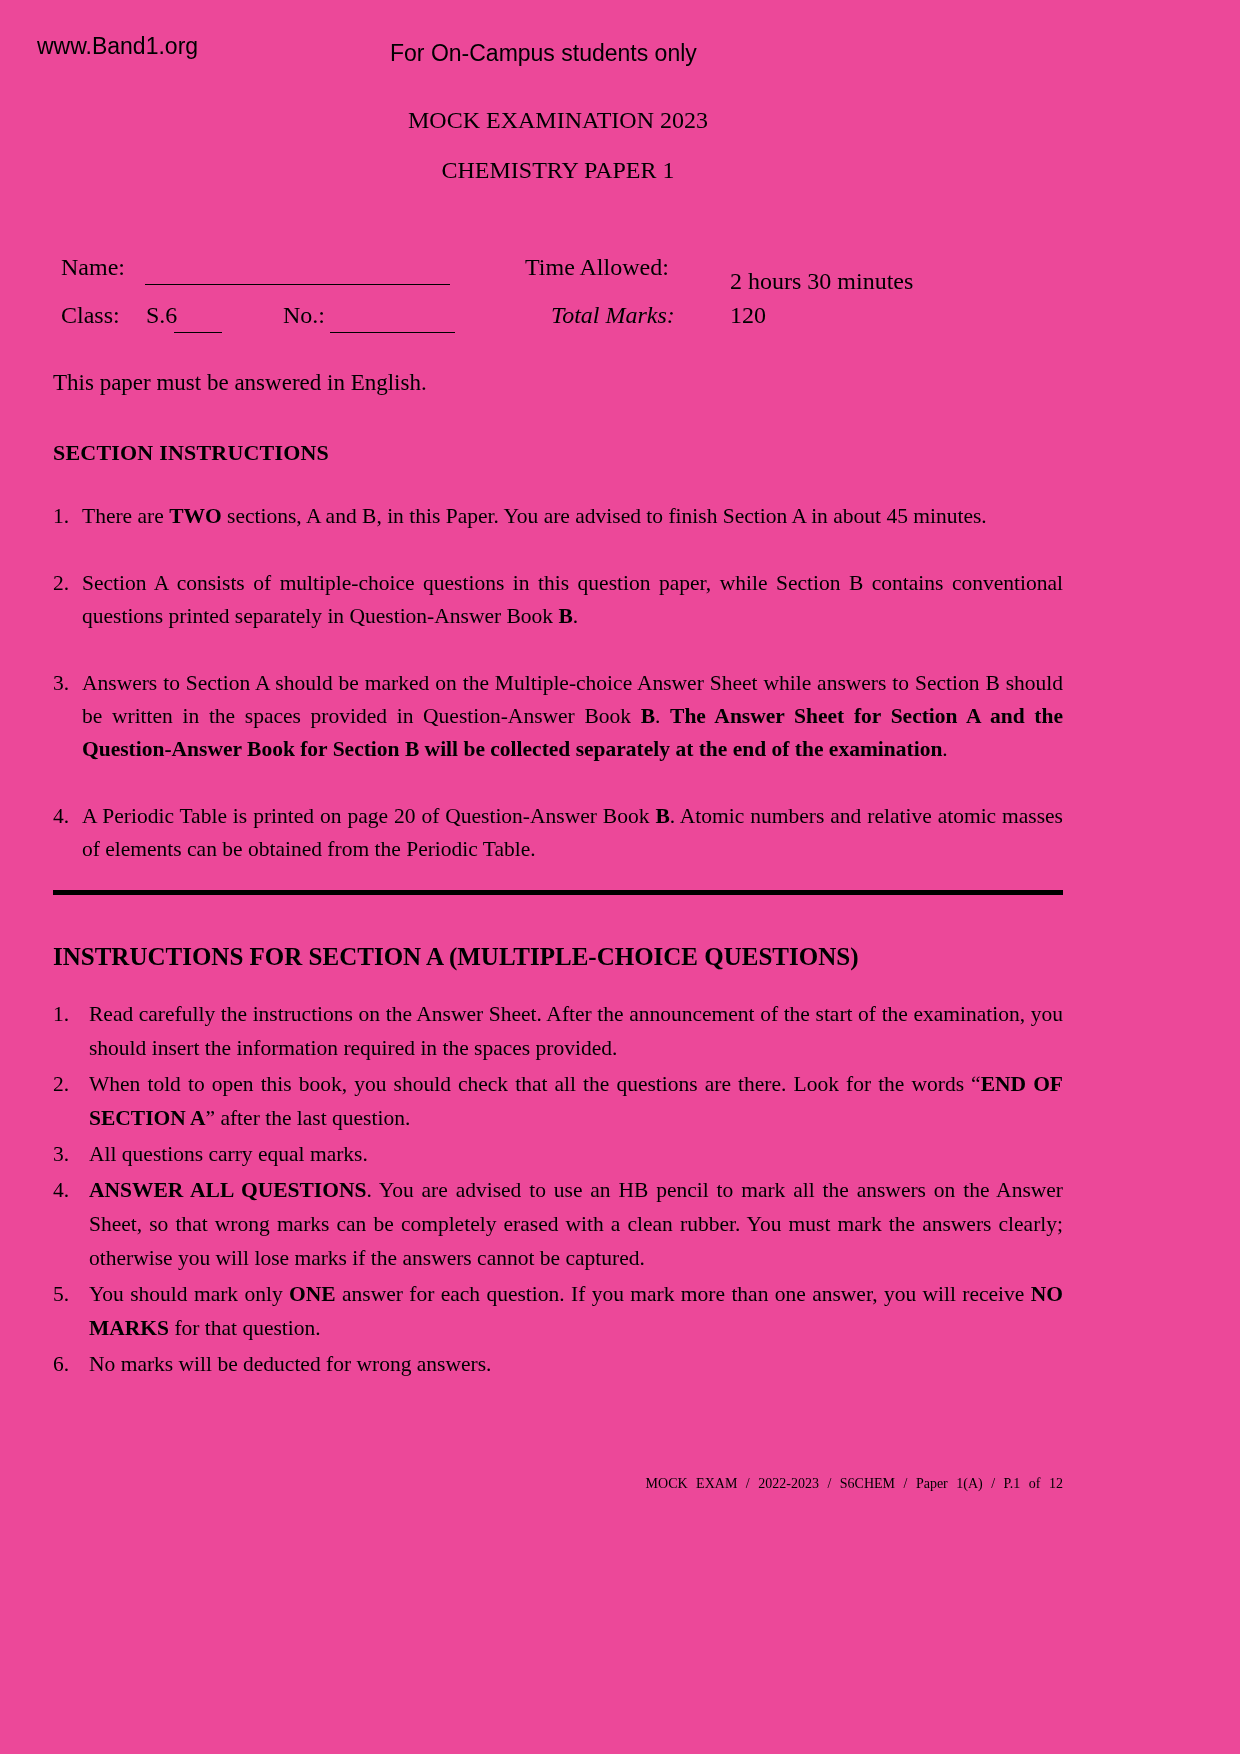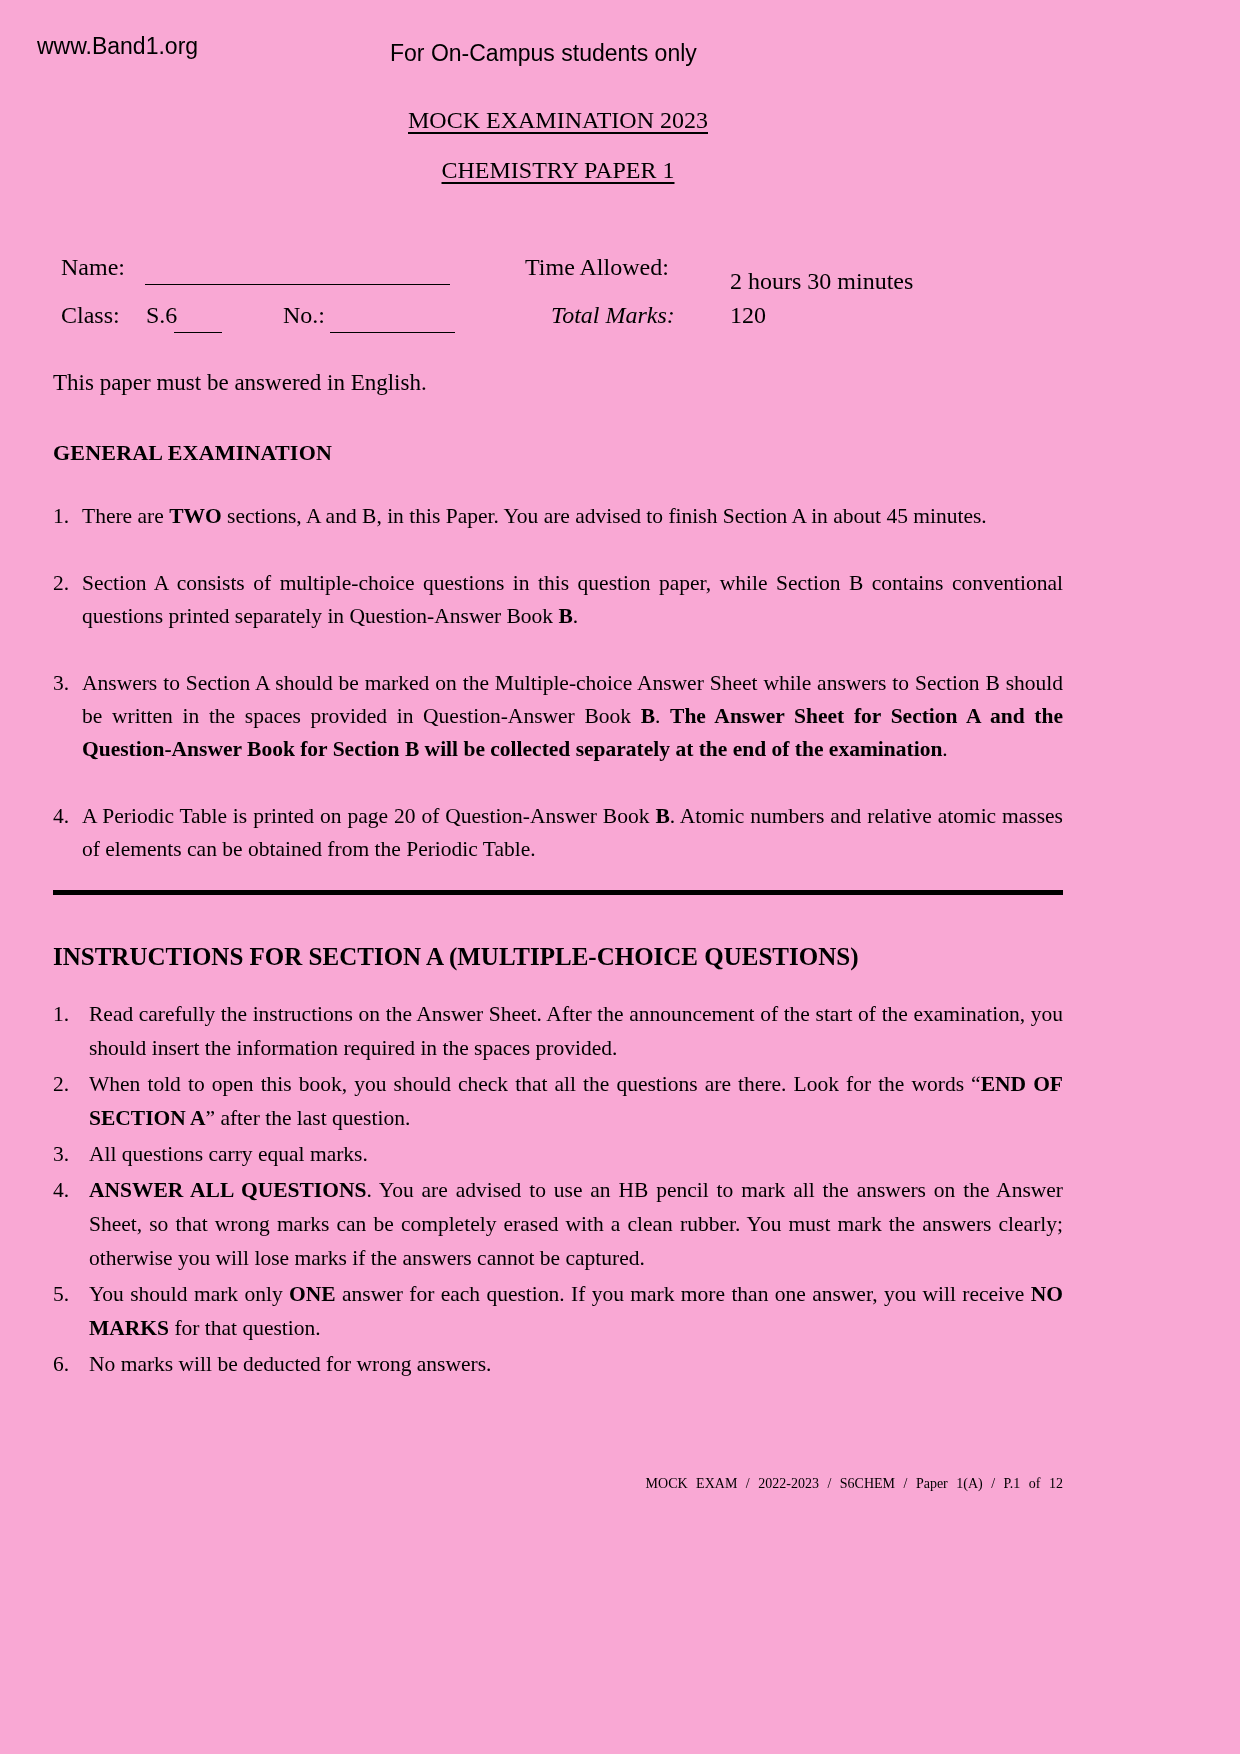--- a/index.html
+++ b/index.html
@@ -1,28 +1,28 @@
 <!DOCTYPE html>
 <html><head>
 <meta charset="utf-8">
 <style>
   html, body { margin: 0; padding: 0; background: #ffffff; }
   .page {
-    width: 1240px; height: 1754px; background: #f9a8d4; color: #000;
+    width: 1240px; height: 1754px; background: #ec4899; color: #000;
     position: relative; box-sizing: border-box;
     padding: 33px 177px 0 53px;
     font-family: "Liberation Serif", "DejaVu Serif", serif;
     overflow: hidden;
   }
   .topbar { position: relative; font-family: "Liberation Sans", "DejaVu Sans", sans-serif; font-size: 23px; height: 34px; }
   .site { margin-left: -16px; }
   .audience { position: absolute; left: 337px; top: 7px; }
 
   .titles { text-align: center; margin-top: 40px; font-size: 24px; }
-  .title-line { text-decoration: underline; text-underline-offset: 4px; }
+  .title-line { text-underline-offset: 4px; }
   .title-line + .title-line { margin-top: 23px; }
 
   .info { position: relative; height: 80px; margin-top: 70px; font-size: 24px; }
   .info .cell { position: absolute; white-space: nowrap; margin-left: 8px; }
   .lbl-name  { left: 0;    top: 0; }
   .blank-name{ left: 92px; top: 0;    width: 305px; height: 30px; border-bottom: 1.6px solid #000; position: absolute; }
   .lbl-time  { left: 464px; top: 0; }
   .val-time  { left: 669px; top: 14px; }
   .lbl-class { left: 0;    top: 48px; }
   .val-class { left: 85px; top: 48px; }
@@ -78,21 +78,21 @@
     <span class="cell val-class">S.6</span>
     <span class="blank-class"></span>
     <span class="cell lbl-no">No.:</span>
     <span class="blank-no"></span>
     <span class="cell lbl-marks">Total Marks:</span>
     <span class="cell val-marks">120</span>
   </div>
 
   <div class="english">This paper must be answered in English.</div>
 
-  <div class="gi-heading">GENERAL EXAMINATION</div>
+  <div class="gi-heading">SECTION INSTRUCTIONS</div>
   <div class="list gi">
       <div class="item">
         <span class="num">1.</span>
         <div class="body"><span>There are </span><span class="b">TWO</span><span> sections, A and B, in this Paper. You are advised to finish Section A in about 45 minutes.</span></div>
       </div>
       <div class="item">
         <span class="num">2.</span>
         <div class="body"><span>Section A consists of multiple-choice questions in this question paper, while Section B contains conventional questions printed separately in Question-Answer Book </span><span class="b">B</span><span>.</span></div>
       </div>
       <div class="item">

